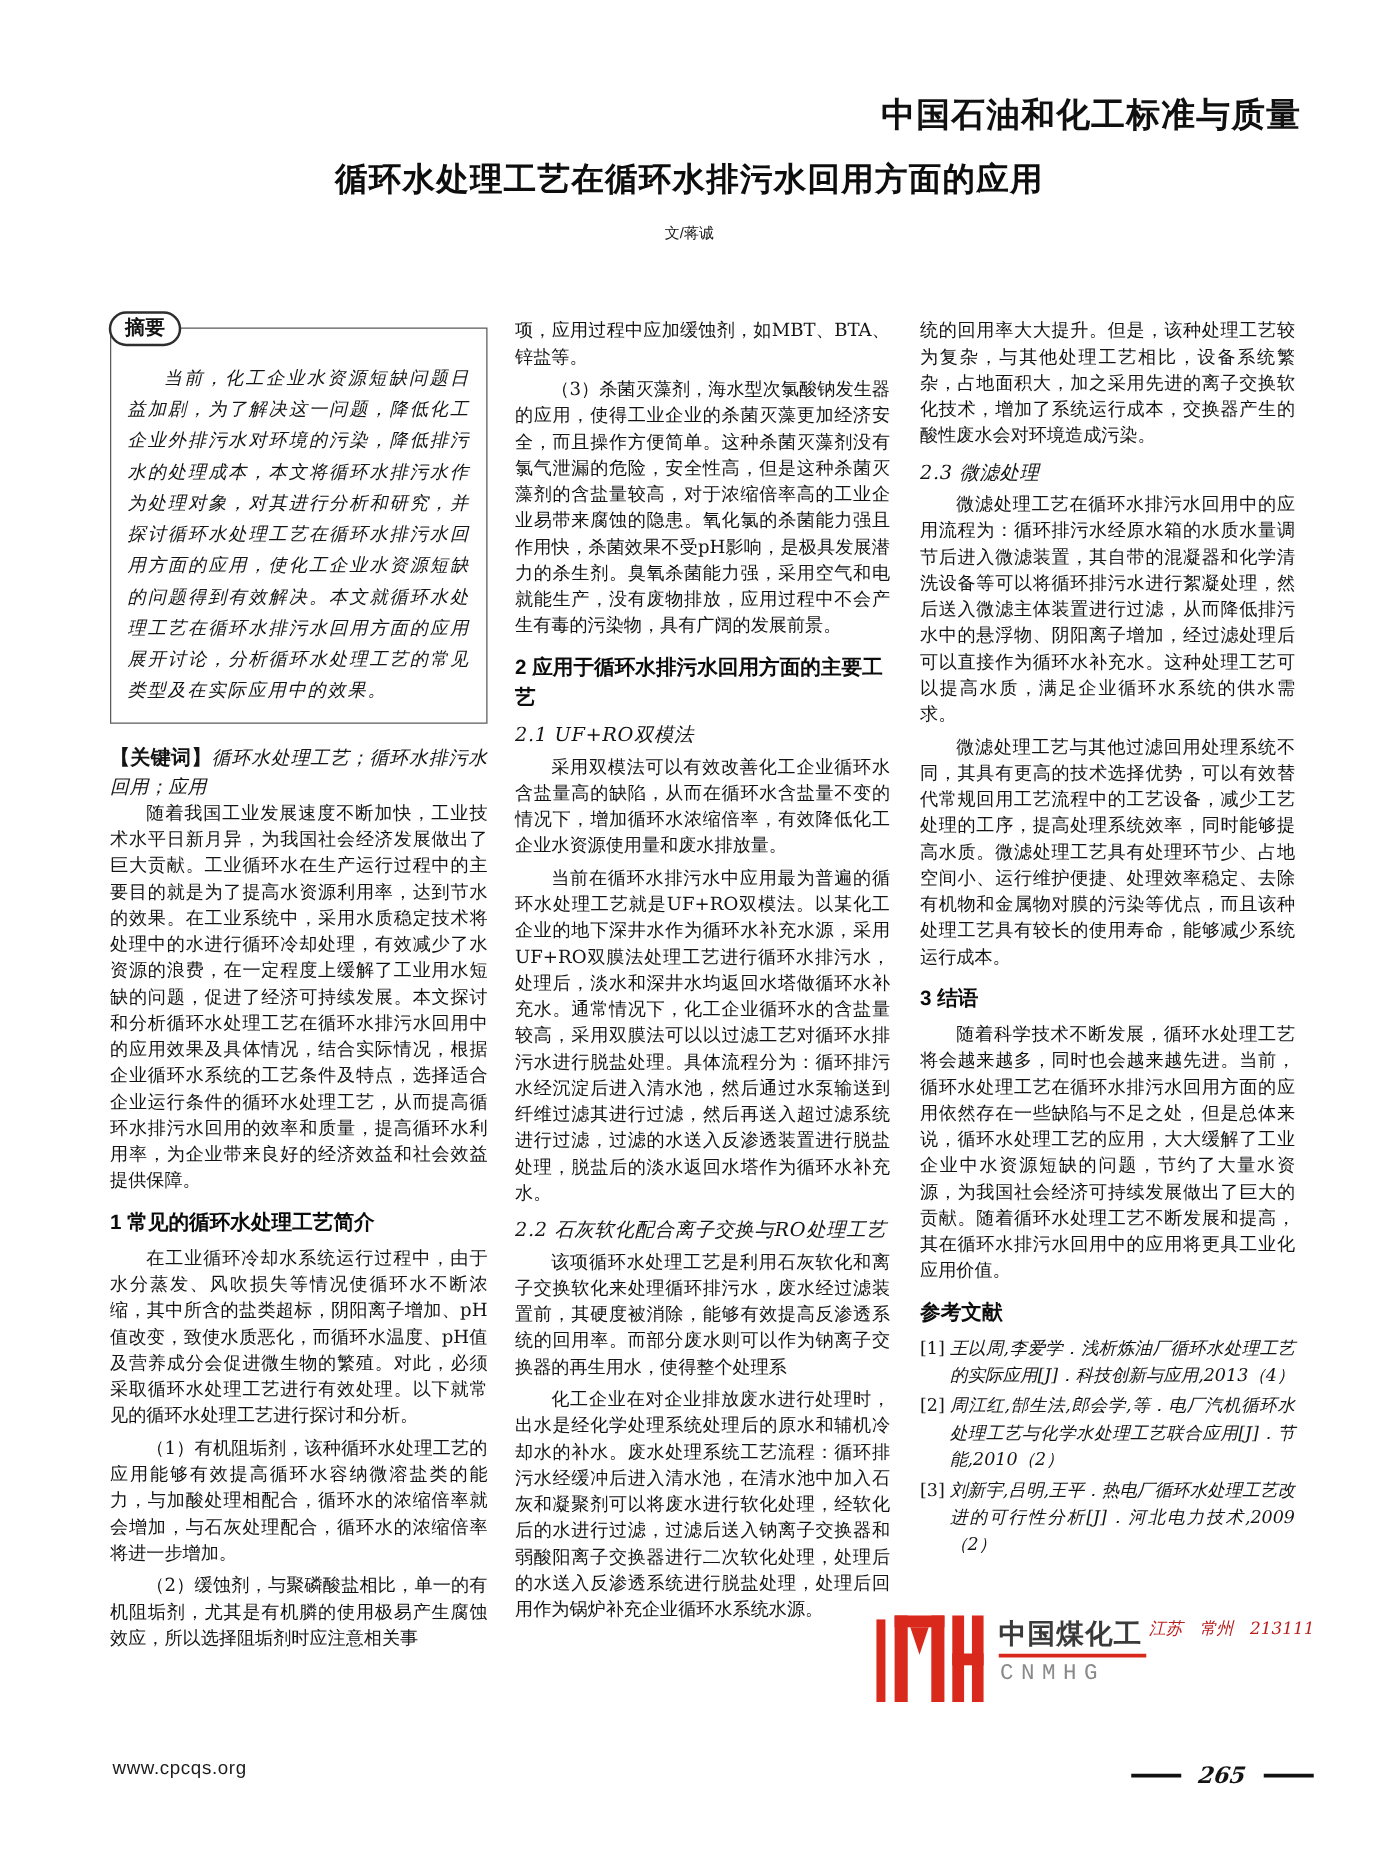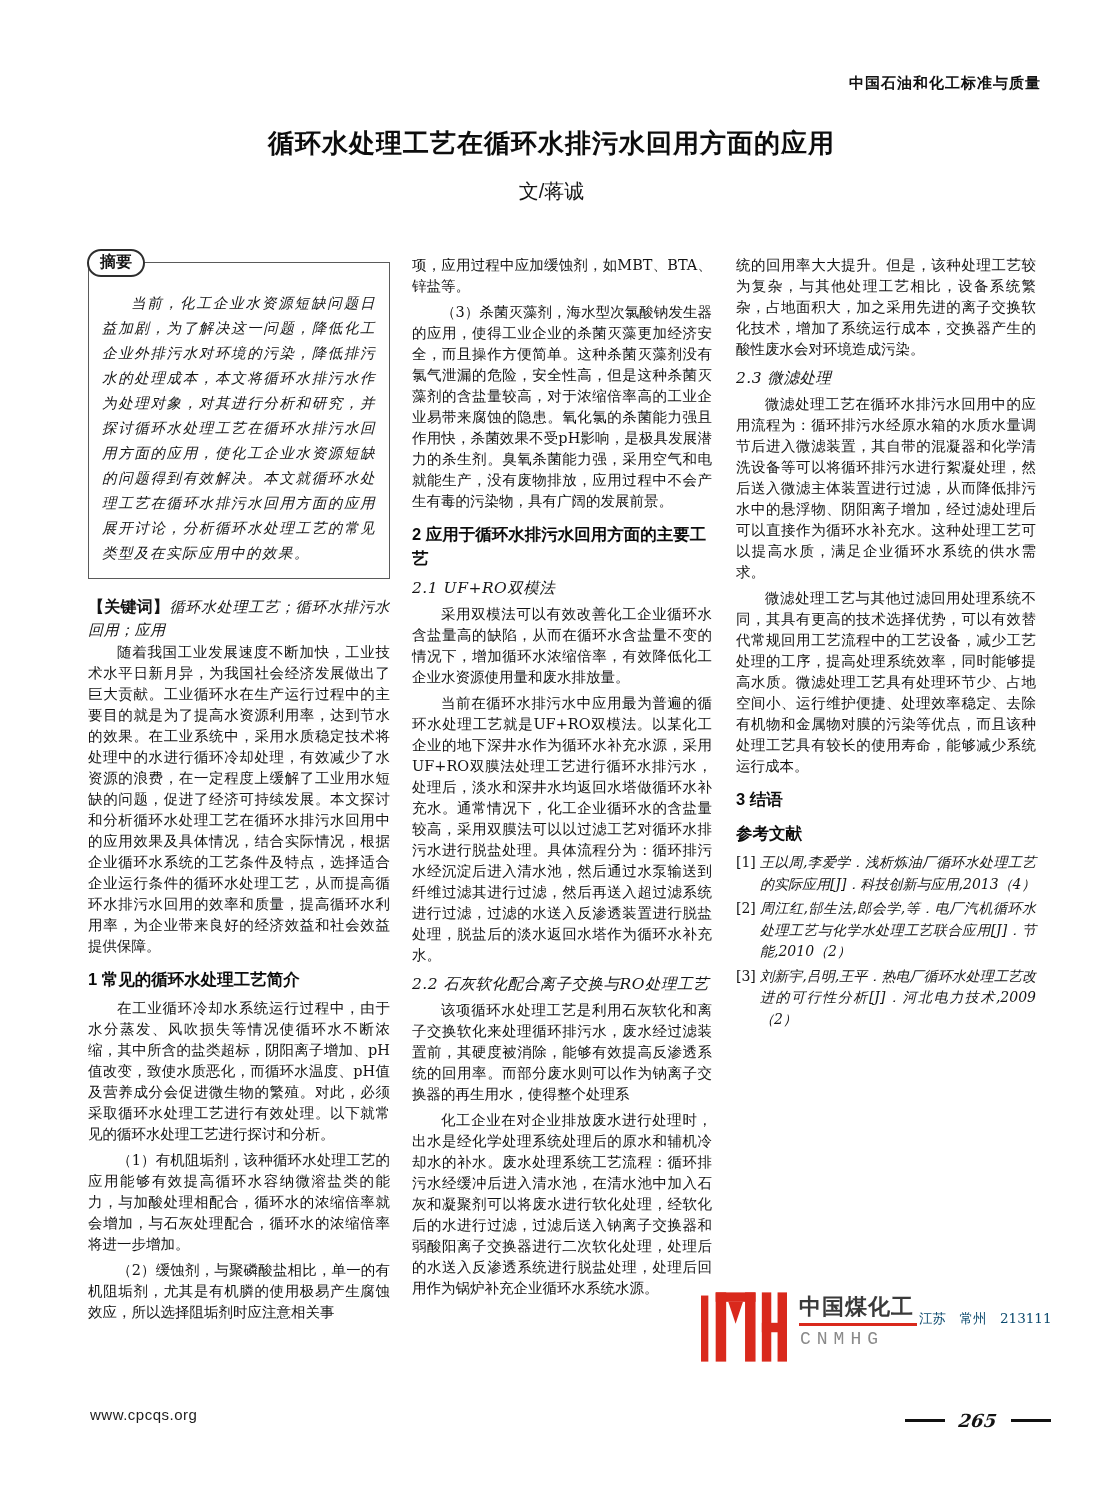--- a/index.html
+++ b/index.html
@@ -3,25 +3,25 @@
 <meta charset="utf-8">
 <style>
   html,body{margin:0;padding:0;}
   body{
     width:1103px;height:1485px;position:relative;background:#ffffff;
     font-family:"DejaVu Serif","Liberation Serif",serif;color:#141414;
     overflow:hidden;
   }
   
   .journal-name{position:absolute;top:74px;right:62px;font-family:"Liberation Sans","DejaVu Sans",sans-serif;
-    font-weight:600;font-size:15px;letter-spacing:1px;color:#101010;}
+    font-weight:600;font-size:27px;letter-spacing:1px;color:#101010;}
   .doc-title{position:absolute;top:126px;left:0;width:100%;text-align:center;
     font-family:"Liberation Sans","DejaVu Sans",sans-serif;font-weight:700;font-size:26px;letter-spacing:1px;color:#0d0d0d;}
   .doc-author{position:absolute;top:178px;left:0;width:100%;text-align:center;
-    font-family:"Liberation Sans","DejaVu Sans",sans-serif;font-size:20px;color:#161616;}
+    font-family:"Liberation Sans","DejaVu Sans",sans-serif;font-size:12px;color:#161616;}
   
   .col{position:absolute;top:255px;}
   #col1{left:88px;width:302px;}
   #col2{left:412px;width:300px;}
   #col3{left:736px;width:300px;}
   p.body{font-size:14.5px;line-height:21px;text-align:justify;margin:0 0 5px 0;text-indent:2em;}
   p.noindent{text-indent:0;}
   .sec-h{font-family:"Liberation Sans","DejaVu Sans",sans-serif;font-weight:700;font-size:16.5px;
     line-height:24px;margin:10px 0 7px 0;color:#0c0c0c;}
   .sub-h{font-style:italic;font-size:15.5px;line-height:22px;margin:7px 0 5px 0;letter-spacing:0.5px;}
@@ -48,21 +48,21 @@
   .pn-value{margin:0 14px;font-family:"DejaVu Serif",serif;font-style:italic;font-weight:700;
     font-size:18px;transform:skewX(-8deg);}
   
   .logo-block{position:absolute;left:697px;top:1284px;width:346px;height:92px;background:#ffffff;z-index:6;}
   .logo-mark{position:absolute;left:4px;top:8px;}
   .logo-cn{position:absolute;left:102px;top:8px;font-family:"Liberation Sans","DejaVu Sans",sans-serif;
     font-weight:600;font-size:22px;letter-spacing:1px;color:#3a3a3a;}
   .logo-underline{position:absolute;left:102px;top:39px;width:118px;height:3px;}
   .logo-latin{position:absolute;left:103px;top:45px;font-family:Liberation Mono, monospace;
     font-size:18px;letter-spacing:6px;color:#8a8a8a;}
-  .logo-loc{position:absolute;left:222px;top:26px;font-size:13.5px;white-space:nowrap;color:#0c4a6e;}
+  .logo-loc{position:absolute;left:222px;top:10px;font-size:13.5px;font-style:italic;white-space:nowrap;color:#b91c1c;}
 </style>
 </head>
 <body>
 
 <div class="journal-name">中国石油和化工标准与质量</div>
 <div class="doc-title">循环水处理工艺在循环水排污水回用方面的应用</div>
 <div class="doc-author">文/蒋诚</div>
 
 <div class="col" id="col1">
   <div class="abs-box">
@@ -90,20 +90,21 @@
   <p class="body">该项循环水处理工艺是利用石灰软化和离子交换软化来处理循环排污水，废水经过滤装置前，其硬度被消除，能够有效提高反渗透系统的回用率。而部分废水则可以作为钠离子交换器的再生用水，使得整个处理系</p>
   <p class="body">化工企业在对企业排放废水进行处理时，出水是经化学处理系统处理后的原水和辅机冷却水的补水。废水处理系统工艺流程：循环排污水经缓冲后进入清水池，在清水池中加入石灰和凝聚剂可以将废水进行软化处理，经软化后的水进行过滤，过滤后送入钠离子交换器和弱酸阳离子交换器进行二次软化处理，处理后的水送入反渗透系统进行脱盐处理，处理后回用作为锅炉补充企业循环水系统水源。</p>
 </div>
 
 <div class="col" id="col3">
   <p class="body noindent">统的回用率大大提升。但是，该种处理工艺较为复杂，与其他处理工艺相比，设备系统繁杂，占地面积大，加之采用先进的离子交换软化技术，增加了系统运行成本，交换器产生的酸性废水会对环境造成污染。</p>
   <div class="sub-h">2.3  微滤处理</div>
   <p class="body">微滤处理工艺在循环水排污水回用中的应用流程为：循环排污水经原水箱的水质水量调节后进入微滤装置，其自带的混凝器和化学清洗设备等可以将循环排污水进行絮凝处理，然后送入微滤主体装置进行过滤，从而降低排污水中的悬浮物、阴阳离子增加，经过滤处理后可以直接作为循环水补充水。这种处理工艺可以提高水质，满足企业循环水系统的供水需求。</p>
   <p class="body">微滤处理工艺与其他过滤回用处理系统不同，其具有更高的技术选择优势，可以有效替代常规回用工艺流程中的工艺设备，减少工艺处理的工序，提高处理系统效率，同时能够提高水质。微滤处理工艺具有处理环节少、占地空间小、运行维护便捷、处理效率稳定、去除有机物和金属物对膜的污染等优点，而且该种处理工艺具有较长的使用寿命，能够减少系统运行成本。</p>
   <div class="sec-h">3  结语</div>
+  <p class="body">随着科学技术不断发展，循环水处理工艺将会越来越多，同时也会越来越先进。当前，循环水处理工艺在循环水排污水回用方面的应用依然存在一些缺陷与不足之处，但是总体来说，循环水处理工艺的应用，大大缓解了工业企业中水资源短缺的问题，节约了大量水资源，为我国社会经济可持续发展做出了巨大的贡献。随着循环水处理工艺不断发展和提高，其在循环水排污水回用中的应用将更具工业化应用价值。</p>
   <div class="sec-h">参考文献</div>
   <div class="refs">
     <div class="ref">
       <span class="ref-marker">[1]</span><span>王以周,李爱学．浅析炼油厂循环水处理工艺的实际应用[J]．科技创新与应用,2013（4）</span>
     </div>
     <div class="ref">
       <span class="ref-marker">[2]</span><span>周江红,郜生法,郎会学,等．电厂汽机循环水处理工艺与化学水处理工艺联合应用[J]．节能,2010（2）</span>
     </div>
     <div class="ref">
       <span class="ref-marker">[3]</span><span>刘新宇,吕明,王平．热电厂循环水处理工艺改进的可行性分析[J]．河北电力技术,2009（2）</span>

